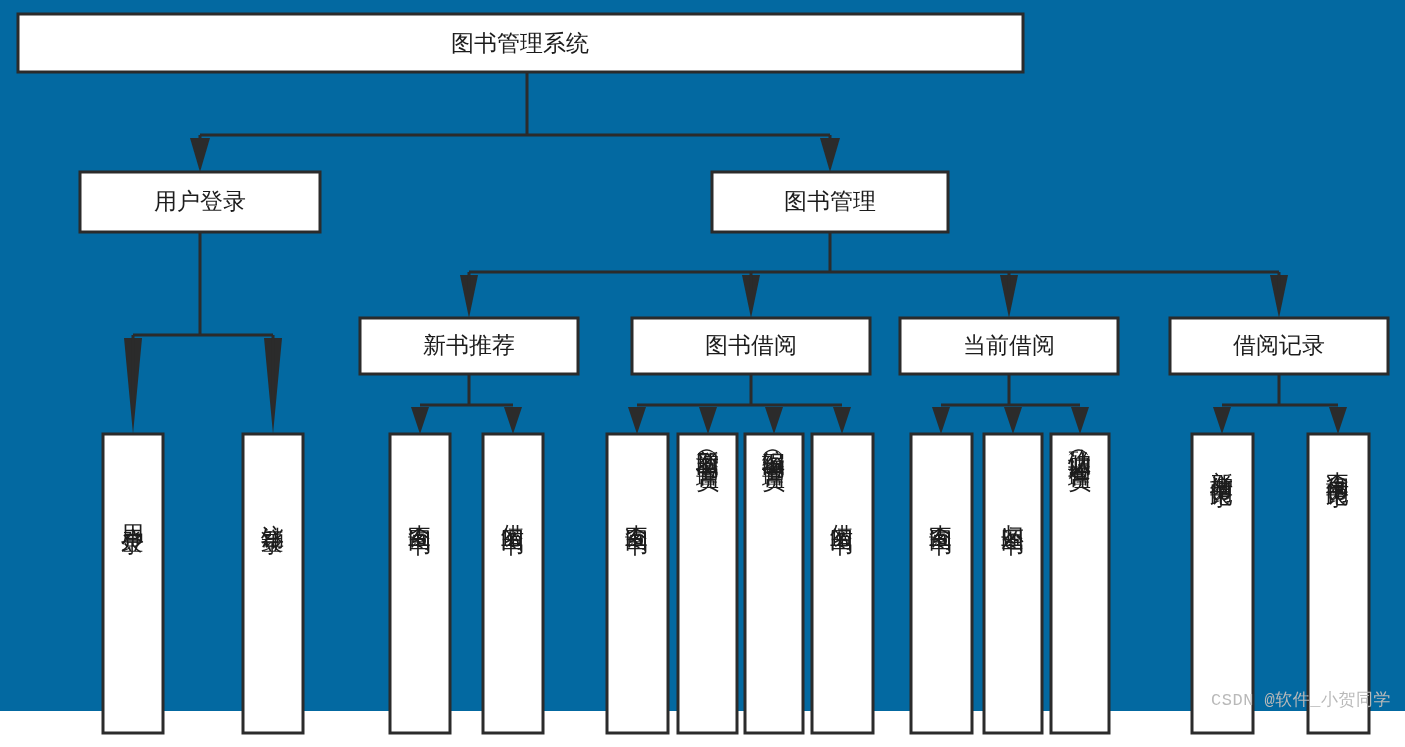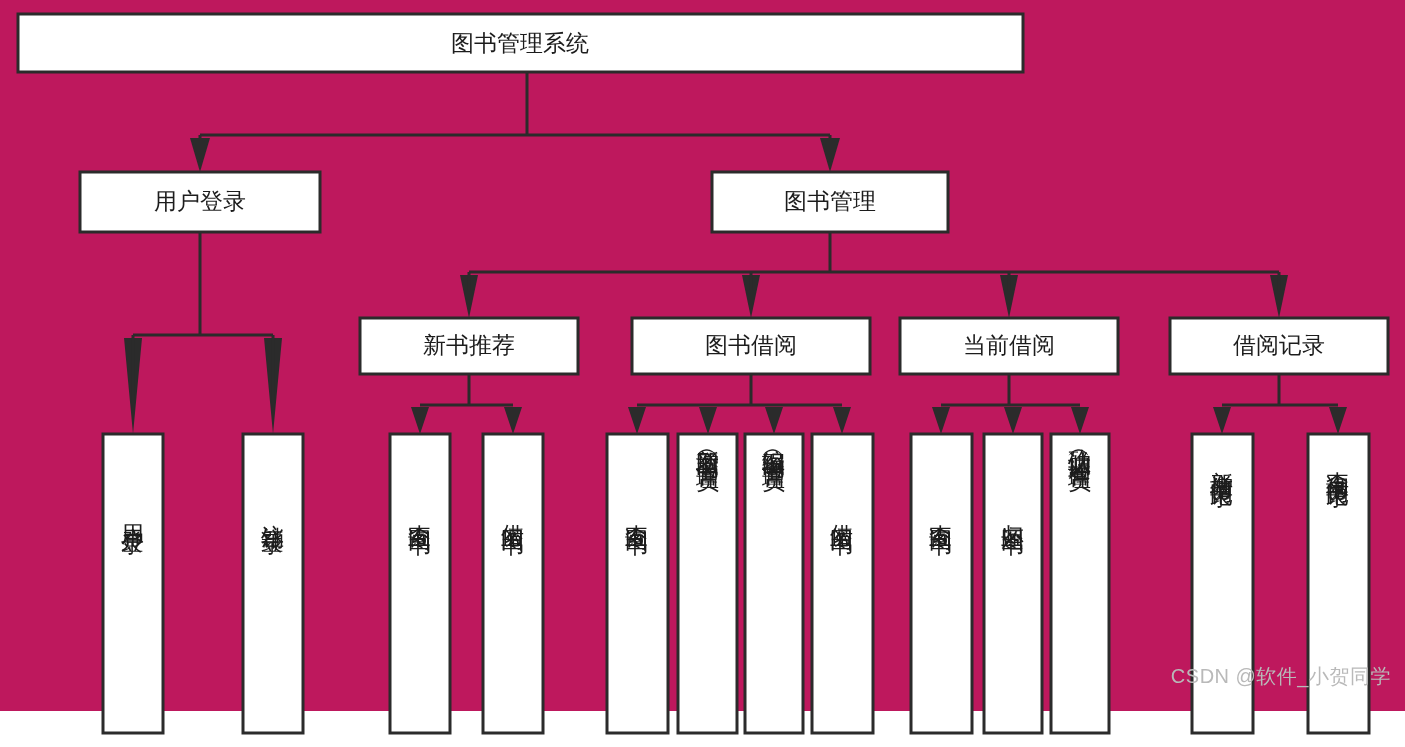--- a/index.html
+++ b/index.html
@@ -12,21 +12,21 @@
     width: 1405px;
     height: 747px;
     font-family: "Liberation Sans", "DejaVu Sans", sans-serif;
     overflow: hidden;
     position: relative;
   }
   #diagram-root {
     position: relative;
     width: 1405px;
     height: 711px;
-    background: #be185d;
+    background: #0369a1;
   }
   svg.diagram-canvas {
     position: absolute;
     left: 0;
     top: 0;
     width: 1405px;
     height: 747px;
     display: block;
   }
   .node-rect {
@@ -57,23 +57,23 @@
     font-size: 23px;
     fill: #1c1c1c;
     writing-mode: vertical-rl;
     text-orientation: upright;
     text-anchor: middle;
     letter-spacing: 3px;
   }
   .watermark-text {
     position: absolute;
     right: 14px;
-    bottom: 21px;
-    font-family: Liberation Sans, sans-serif;
-    font-size: 20px;
+    bottom: 0;
+    font-family: Liberation Mono, monospace;
+    font-size: 17px;
     color: #b9b9b9;
     letter-spacing: 0.5px;
     user-select: none;
     pointer-events: none;
     white-space: nowrap;
   }
 </style>
 </head>
 <body>
 

